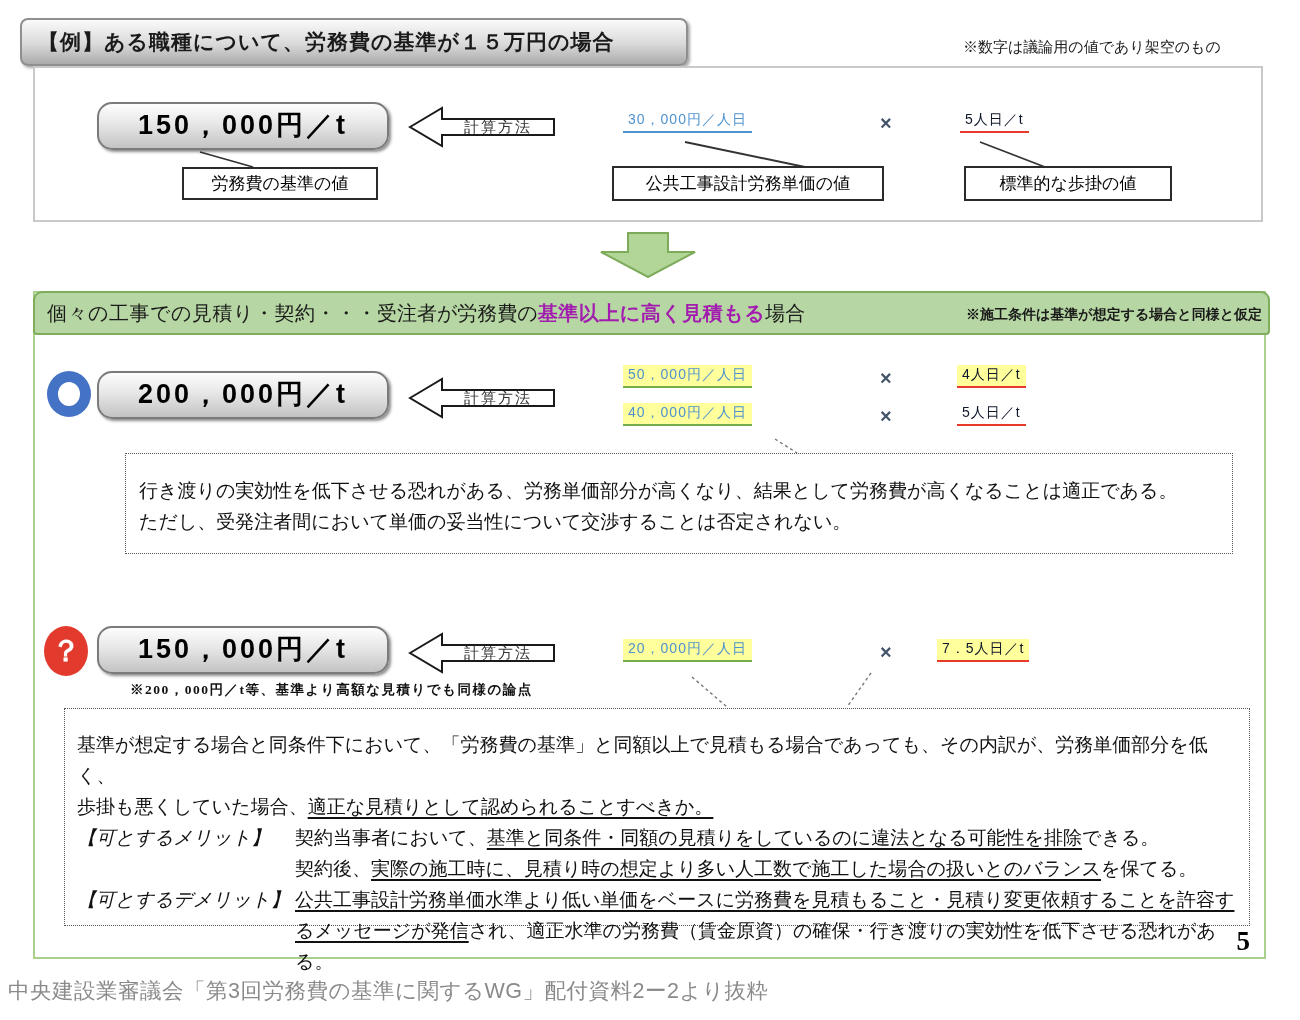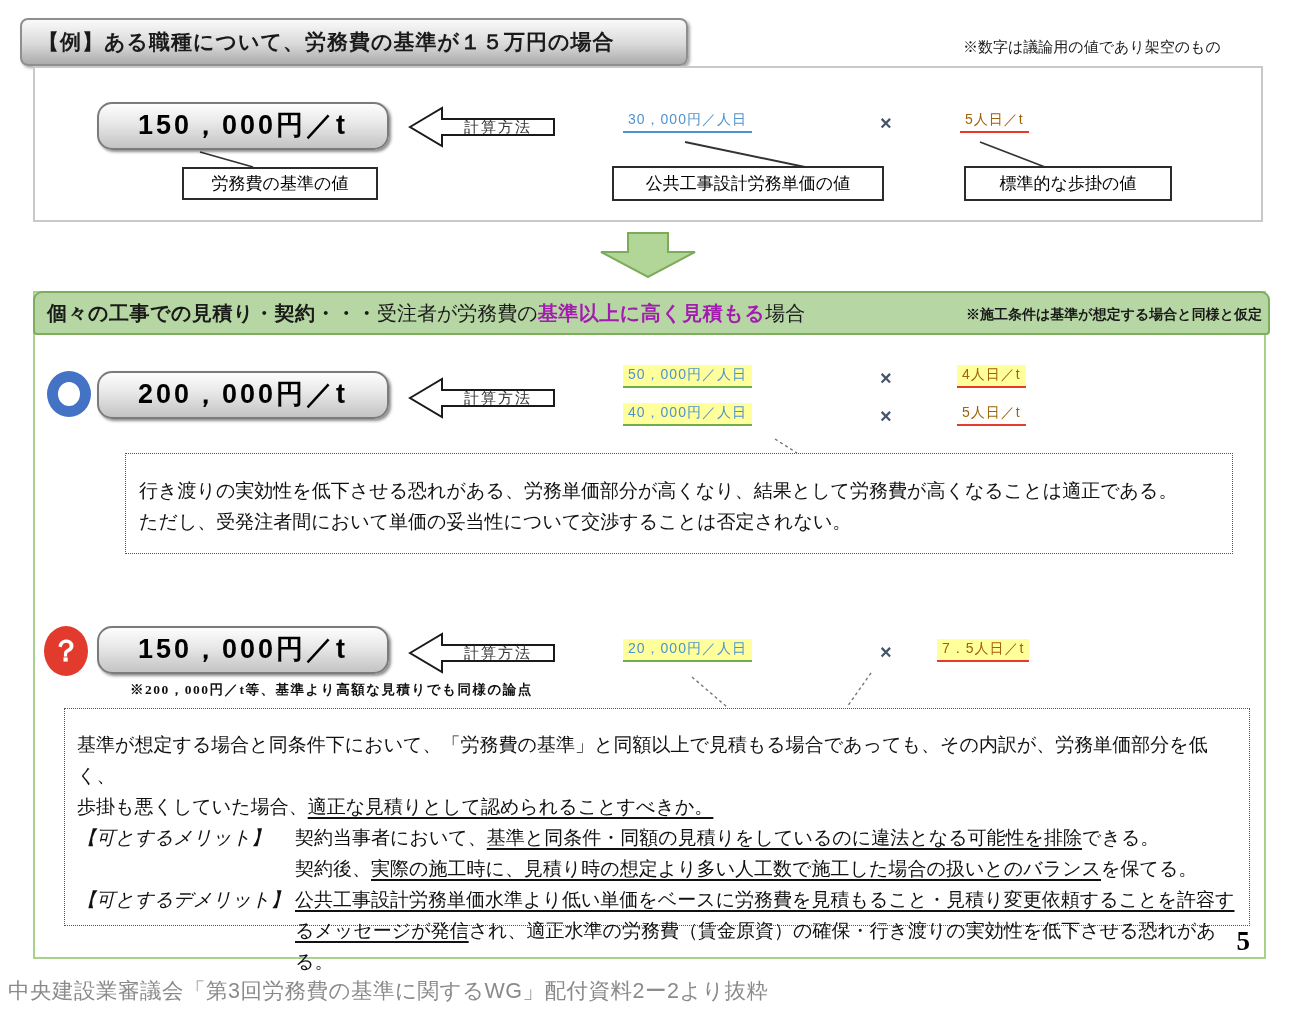--- a/index.html
+++ b/index.html
@@ -28,41 +28,41 @@
     text-align:center; line-height:43px; color:#000;
   }
   .calc-arrow { position:absolute; width:150px; height:46px; }
   .calc-arrow svg { position:absolute; left:0; top:0; }
   .calc-label {
     position:absolute; left:36px; top:0; width:110px; height:46px;
     text-align:center; line-height:46px; font-size:15px; letter-spacing:2px; color:#333;
   }
   .f-val { position:absolute; font-size:14px; letter-spacing:1px; padding:1px 5px 2px; white-space:nowrap; }
   .blue { color:#4f93ce; }
-  .red  { color:#a16207; }
+  .red  { color:#0f172a; }
   .ub { border-bottom:2px solid #4f93ce; }
   .ur { border-bottom:2px solid #e8392b; }
   .ug { border-bottom:2px solid #72ac4c; }
   .hl { background:#ffff9c; }
   .f-x { position:absolute; font-size:20px; color:#44546a; font-weight:bold; }
   .tag-box {
     position:absolute; border:2px solid #2b2b2b; background:#fff; text-align:center;
     font-size:17px; font-family:"Liberation Serif", serif; color:#000;
   }
   .conn { position:absolute; left:0; top:0; pointer-events:none; }
   
   .down-arrow { position:absolute; left:600px; top:224px; }
   
   .main { position:absolute; left:33px; top:283px; width:1233px; height:668px; border:2px solid #a9d18e; background:#fff; }
   .main-header {
     position:absolute; left:-2px; top:-2px; width:1237px; height:44px;
     background:#b6d7a3; border:2px solid #7eae5c; border-radius:9px 9px 4px 4px;
     line-height:40px; padding-left:12px; font-size:20px; white-space:nowrap;
   }
-  .mh-bold { font-weight:bold; letter-spacing:0.5px;text-align:right; }
+  .mh-bold { font-weight:normal; letter-spacing:0.5px;text-align:right; }
   .mh-red  { font-weight:bold; color:#a21caf; letter-spacing:0.5px; }
   .mh-note { position:absolute; right:6px; top:0; height:40px; line-height:42px; font-size:14px; font-weight:bold; }
   .o-icon {
     position:absolute; left:12px; top:78px; width:44px; height:46px;
     border:11px solid #4472c4; border-radius:50%; background:#fff;
   }
   .q-icon {
     position:absolute; left:9px; top:333px; width:44px; height:50px;
     background:#e23b2e; border-radius:50%; color:#fff; font-weight:bold;
     font-size:30px; text-align:center; line-height:50px;

